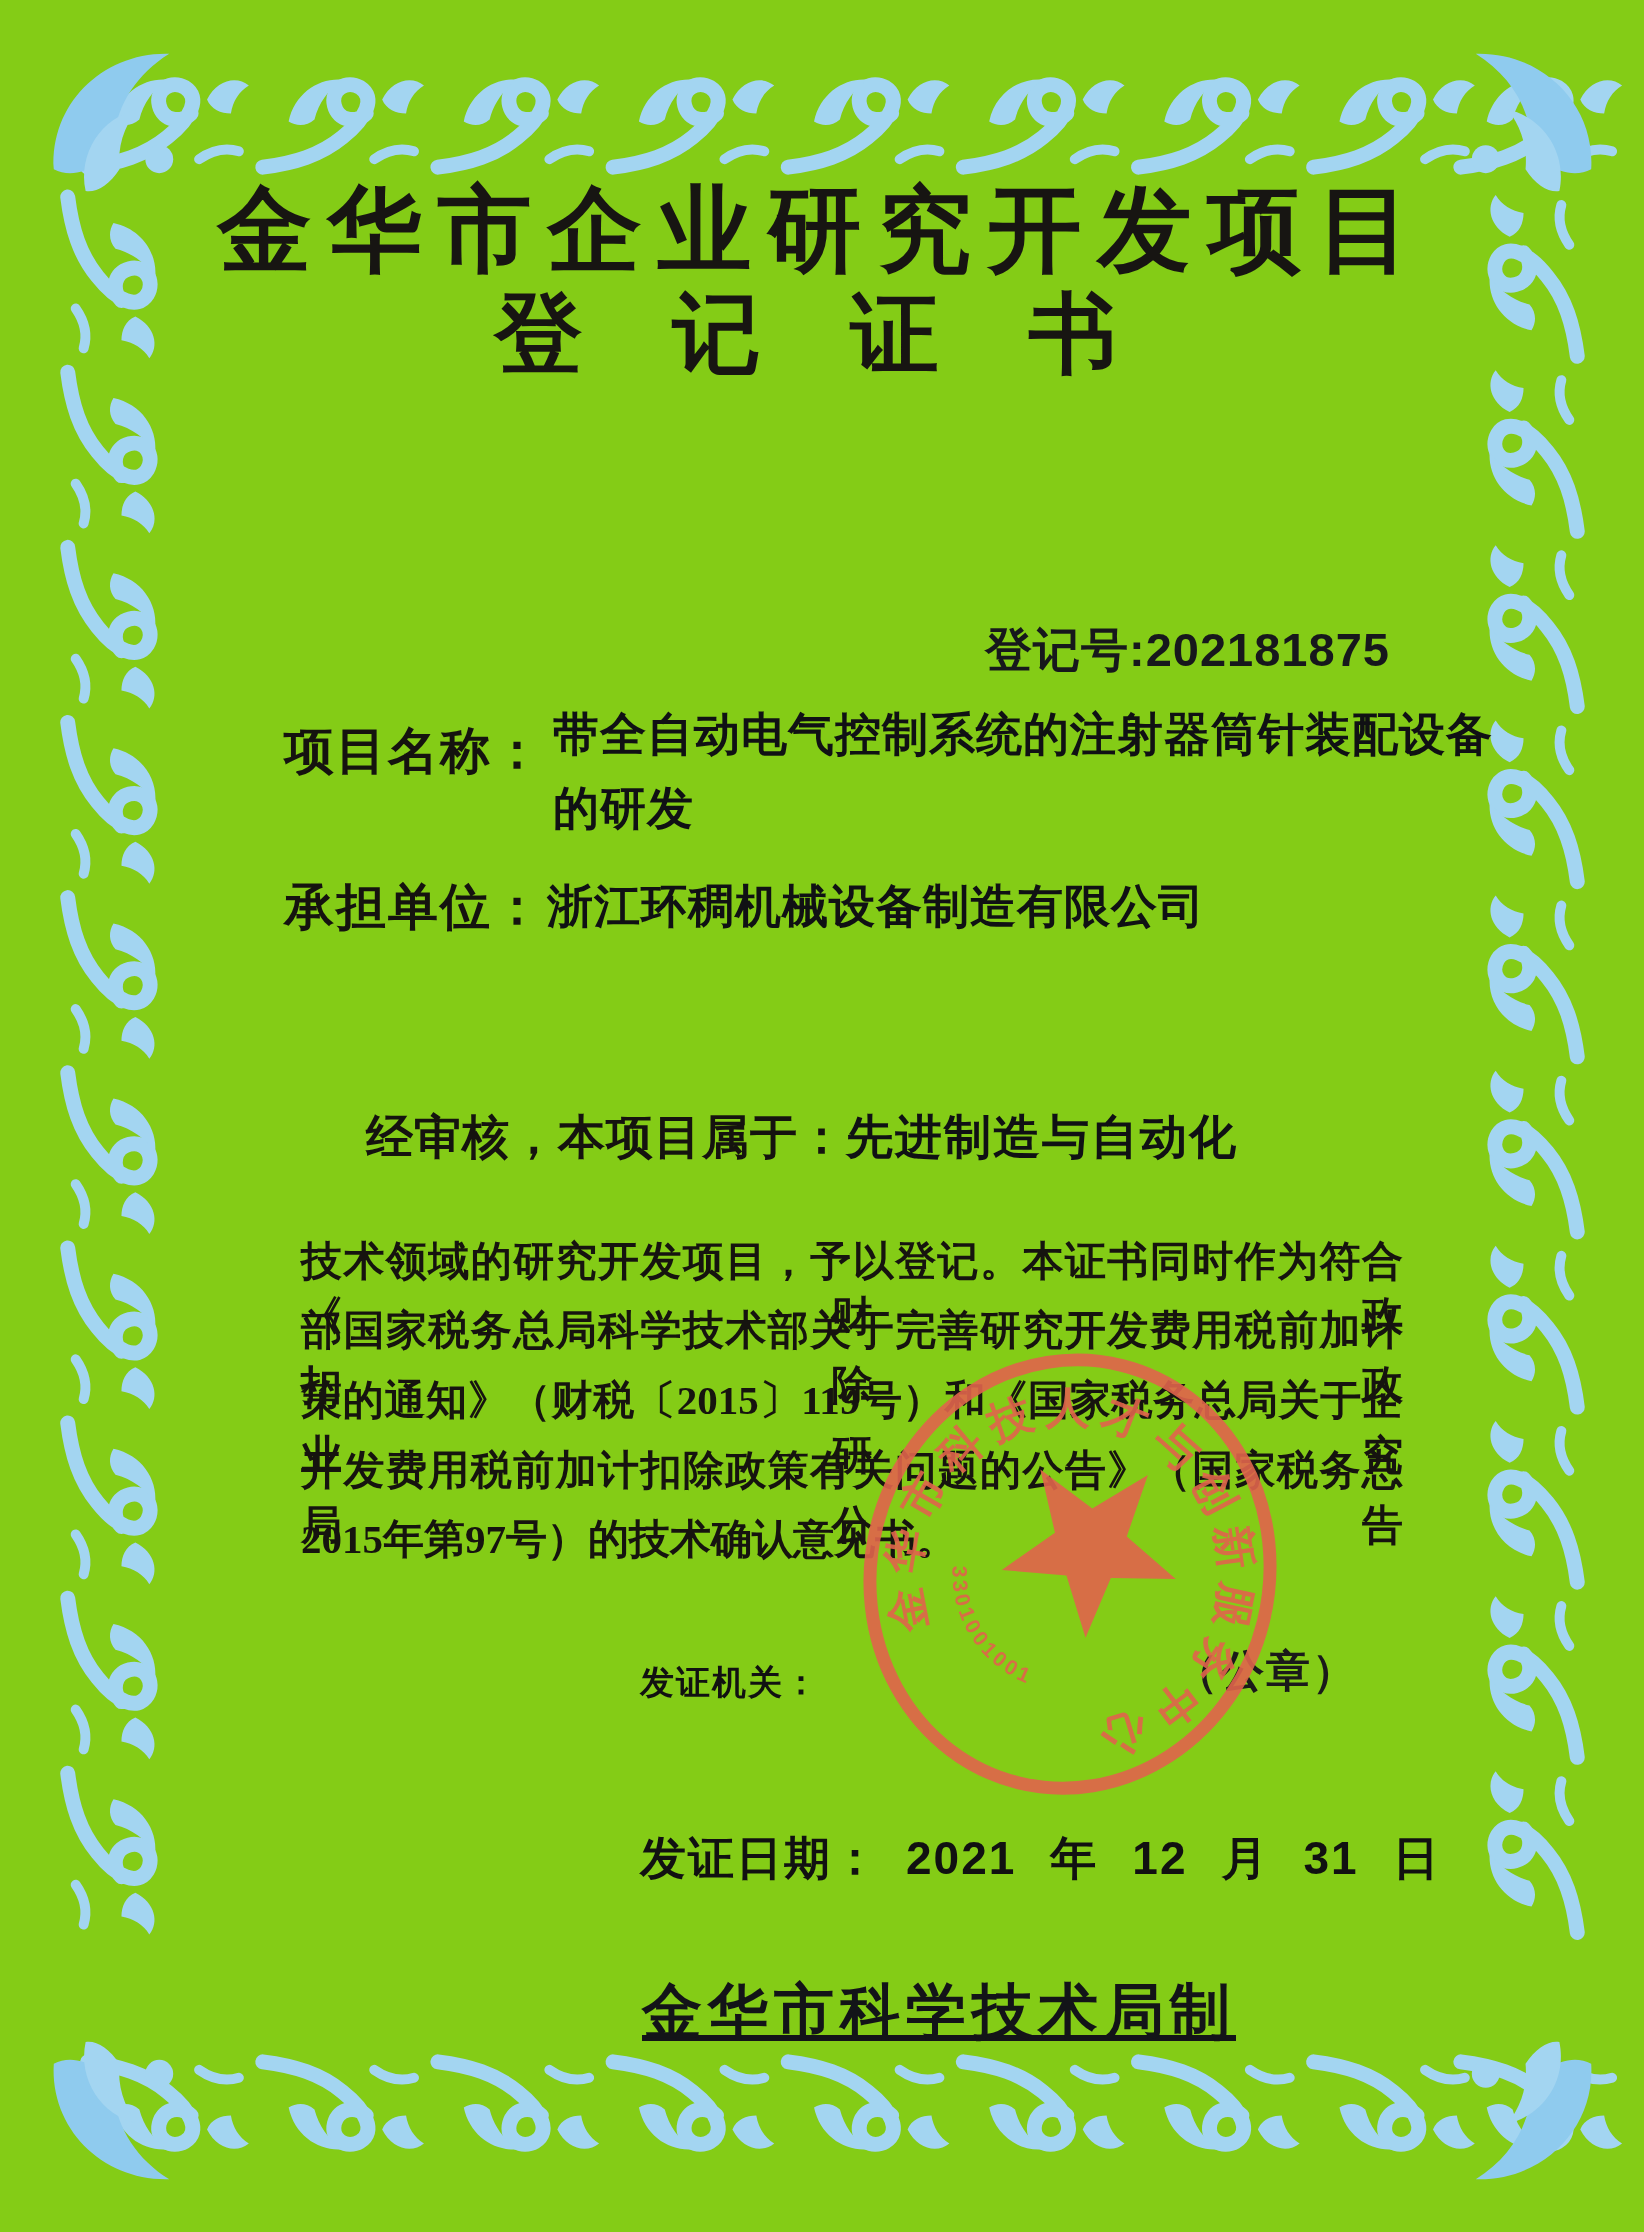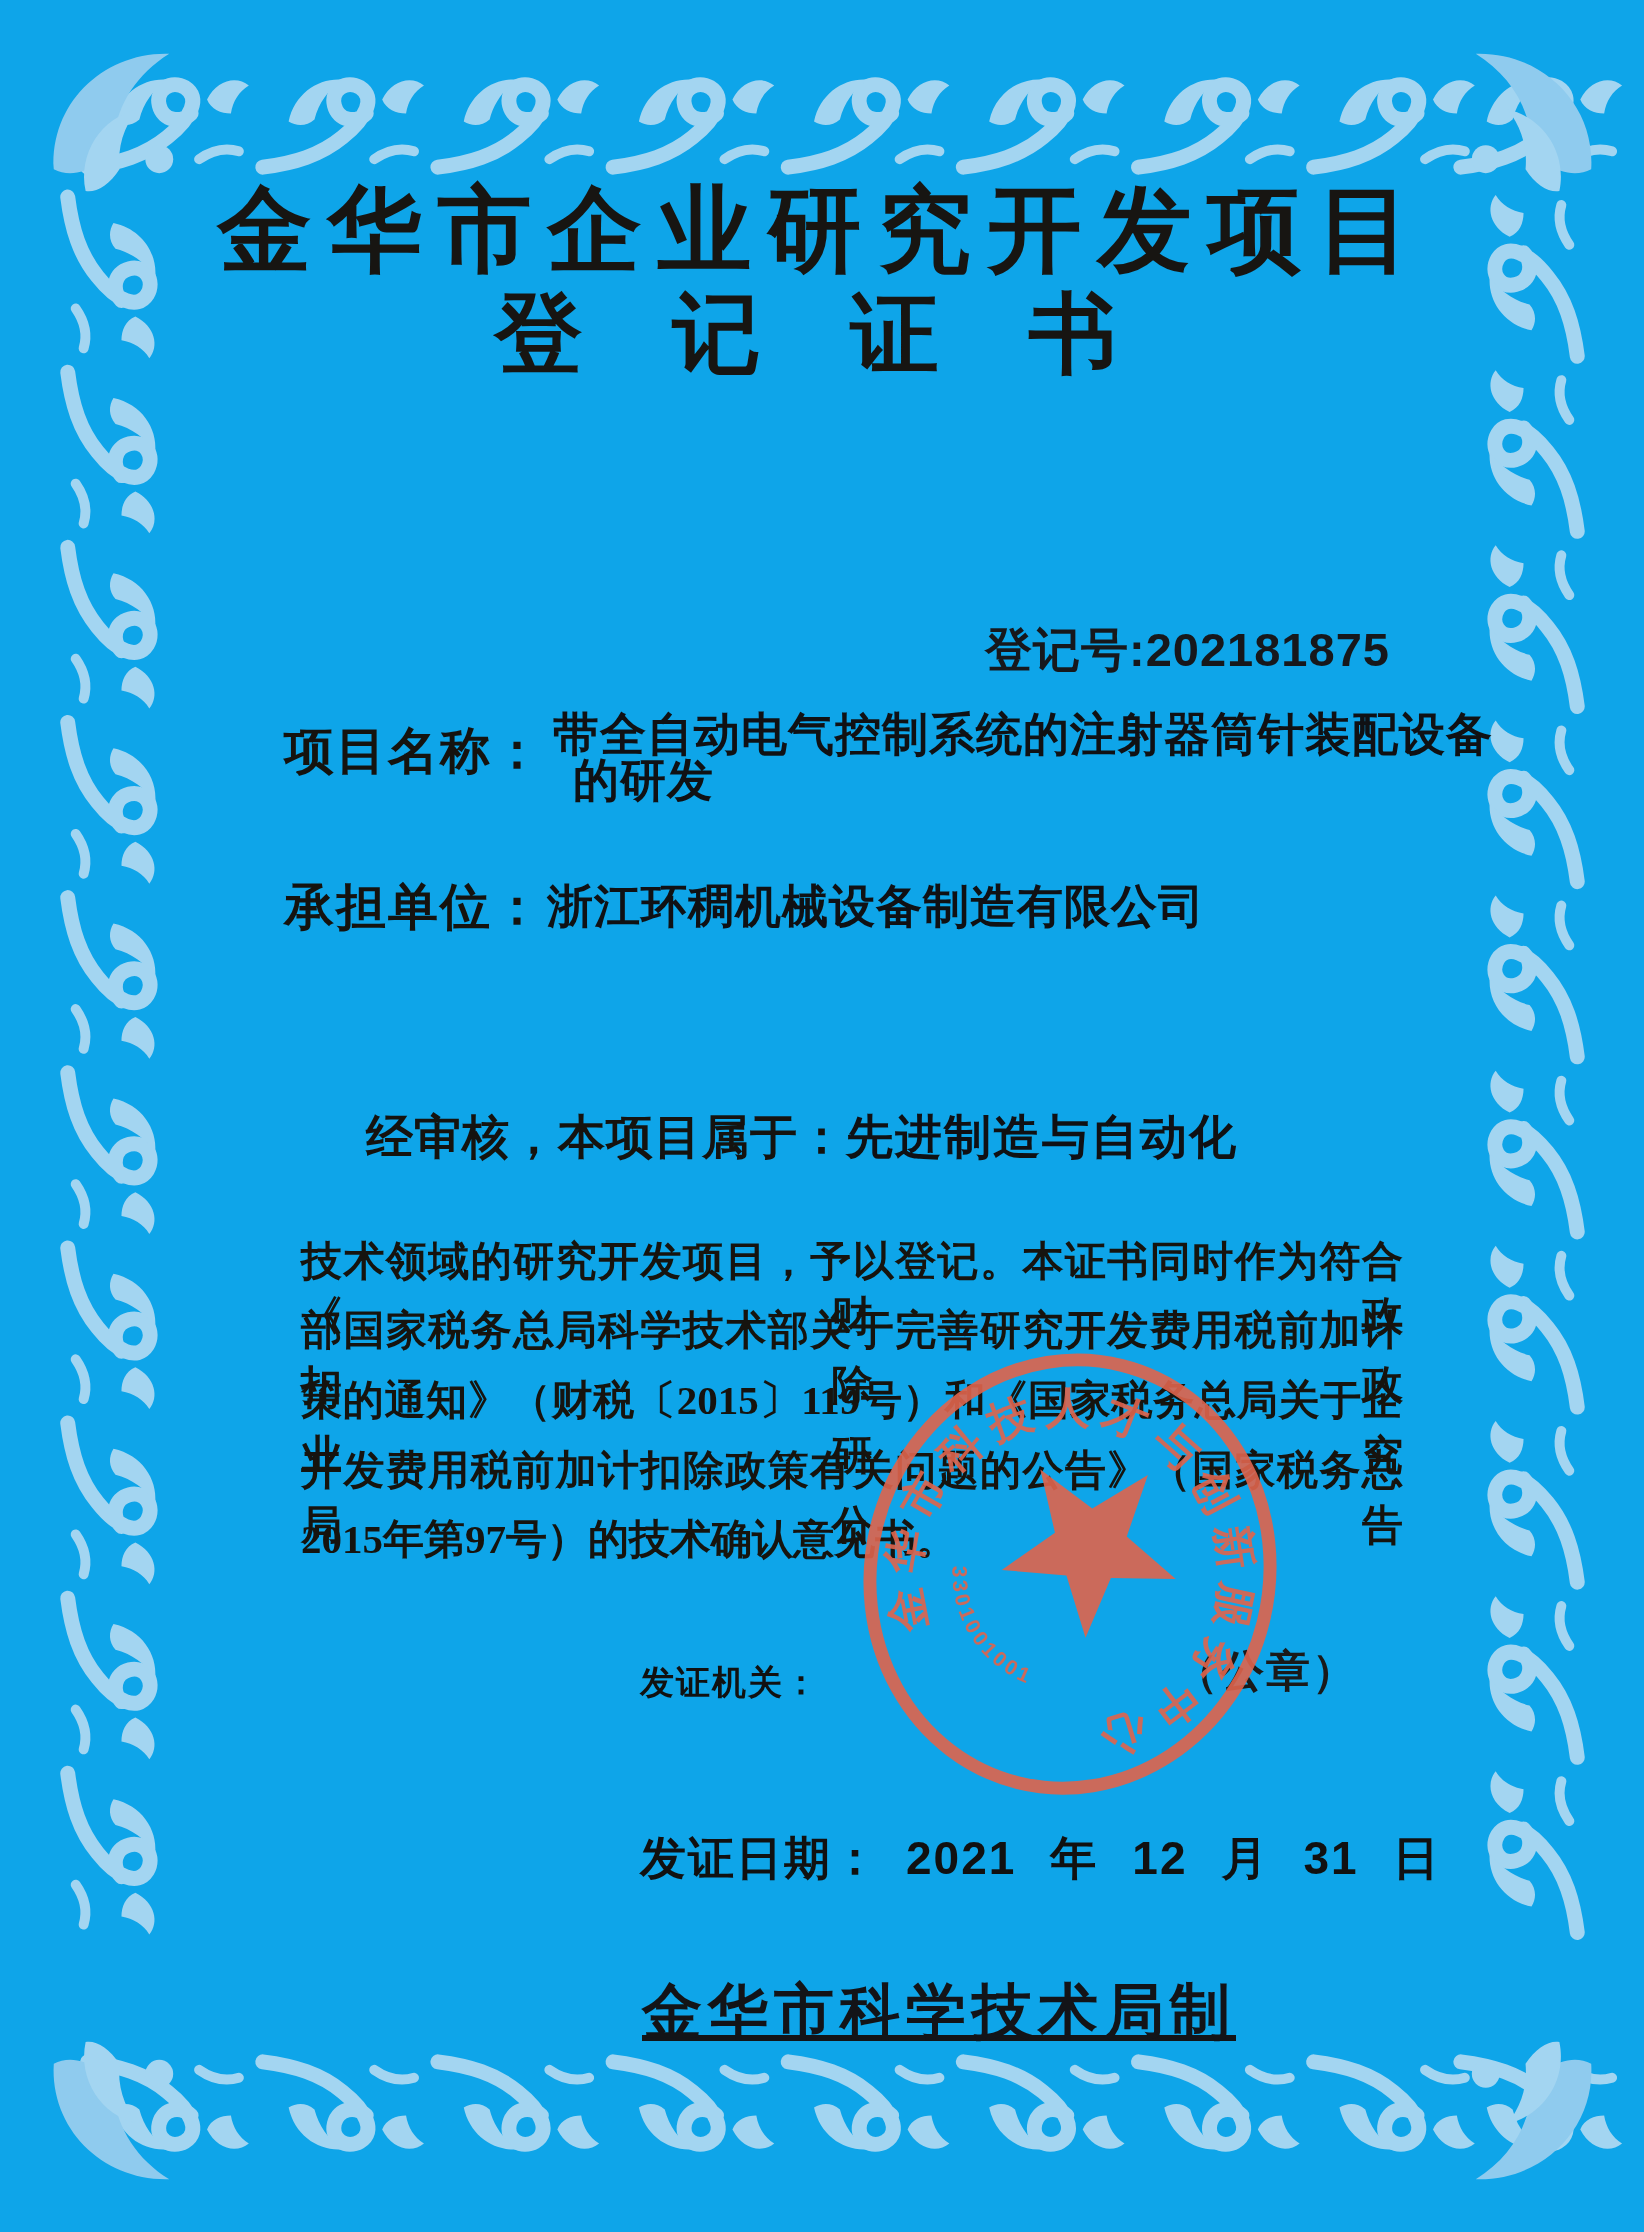--- a/index.html
+++ b/index.html
@@ -1,19 +1,19 @@
 <!DOCTYPE html>
 <html><head>
 <meta charset="utf-8">
 <style>
   html,body{margin:0;padding:0;background:#cfe3f2;}
   .page{
     position:relative;
     width:1645px;height:2233px;
-    background:#0ea5e9;
+    background:#84cc16;
     overflow:hidden;
     font-family:"Liberation Sans","DejaVu Sans",sans-serif;
     color:#111;
   }
   .abs{position:absolute;}
   .serif{font-family:"Liberation Serif","DejaVu Serif",serif;}
   .sans{font-family:"Liberation Sans","DejaVu Sans",sans-serif;}
 
   .title1{
     top:167px;left:0;width:1645px;text-align:center;
@@ -26,21 +26,21 @@
     color:#171512;
   }
   .regno{
     top:619px;left:985px;
     font-size:47px;font-weight:600;letter-spacing:1px;color:#17181c;
   }
   .row-label{font-size:50px;font-weight:700;color:#15130f;letter-spacing:2px;}
   .row-value{font-size:46px;font-weight:700;color:#101114;letter-spacing:1px;}
   .lbl-project{top:718px;left:284px;}
   .val-project1{top:704px;left:553px;}
-  .val-project2{top:750px;left:553px;margin-left:20px;}
+  .val-project2{top:778px;left:553px;}
   .lbl-undertaker{top:874px;left:284px;}
   .val-undertaker{top:876px;left:547px;}
 
   .review{top:1106px;left:366px;font-size:47px;}
   .review .pre{font-weight:700;color:#15130f;letter-spacing:1px;}
   .review .val{font-family:"Liberation Sans","DejaVu Sans",sans-serif;font-weight:700;letter-spacing:2px;color:#101114;}
 
   .body-line{
     left:301px;width:1102px;
     font-size:41px;font-weight:700;color:#16140f;

